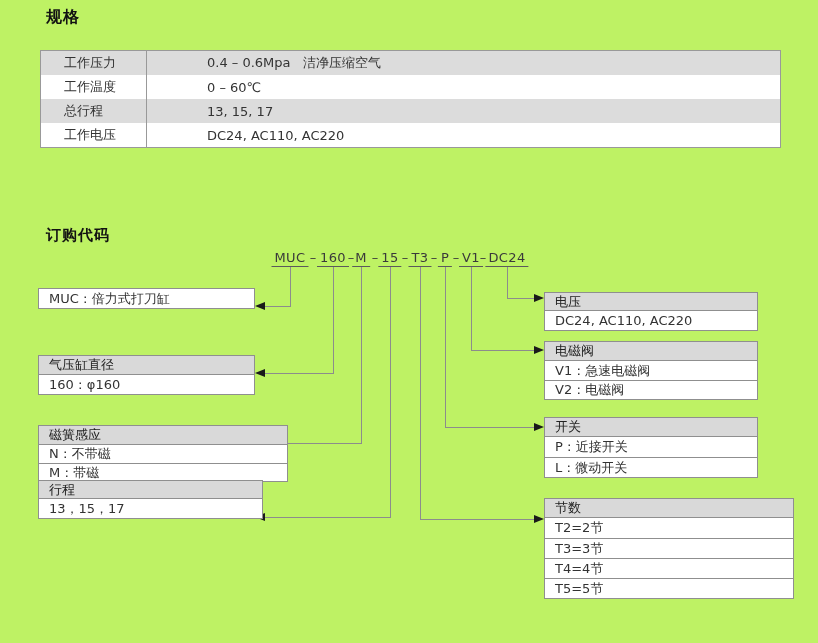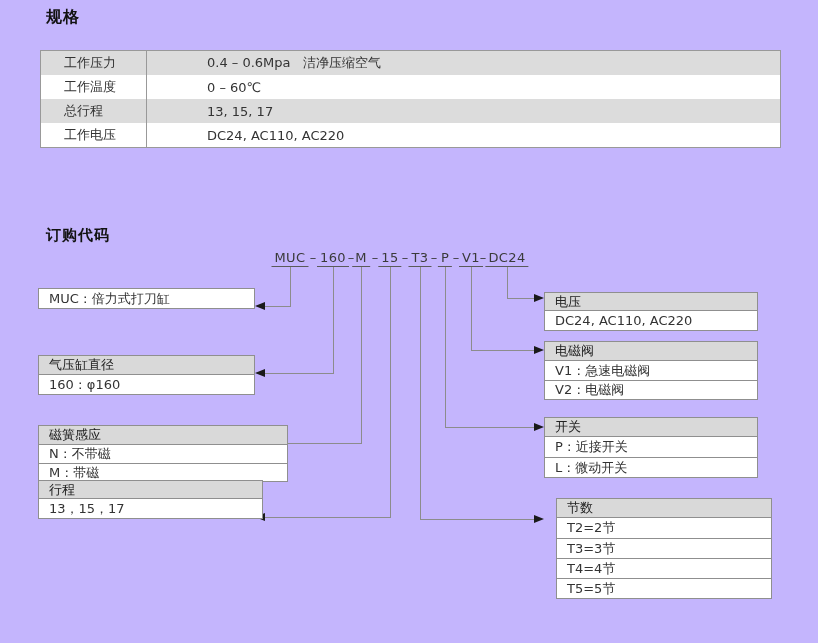--- a/index.html
+++ b/index.html
@@ -1,18 +1,18 @@
 <!DOCTYPE html>
 <html><head>
 <meta charset="utf-8">
 <style>
   * { margin:0; padding:0; box-sizing:border-box; }
   html,body { background:#fff; }
   .page {
-    position:relative; width:818px; height:643px; background:#c4b5fd;
+    position:relative; width:818px; height:643px; background:#bef264;
     font-family:"DejaVu Sans","Liberation Sans",sans-serif; color:#333;
     overflow:hidden;
   }
   .sec-title { position:absolute; font-weight:bold; color:#121212; letter-spacing:1px; }
   #spec-title  { left:46px; top:7px;  font-size:16px; }
   #order-title { left:46px; top:226px; font-size:15px; }
 
   
   .spec-table {
     position:absolute; left:40px; top:50px; width:741px; height:98px;
@@ -162,21 +162,21 @@
     <div class="box-row" style="height:19px">V1：急速电磁阀</div>
     <div class="box-row" style="height:19px">V2：电磁阀</div>
   </div>
 
   <div class="info-box" style="left:544px;top:417px;width:214px">
     <div class="box-header" style="height:19px">开关</div>
     <div class="box-row" style="height:20px">P：近接开关</div>
     <div class="box-row" style="height:20px">L：微动开关</div>
   </div>
 
-  <div class="info-box" style="left:556px;top:498px;width:216px">
+  <div class="info-box" style="left:544px;top:498px;width:250px">
     <div class="box-header" style="height:19px">节数</div>
     <div class="box-row" style="height:20px">T2=2节</div>
     <div class="box-row" style="height:20px">T3=3节</div>
     <div class="box-row" style="height:20px">T4=4节</div>
     <div class="box-row" style="height:20px">T5=5节</div>
   </div>
 
 </div>
 
 </body></html>

